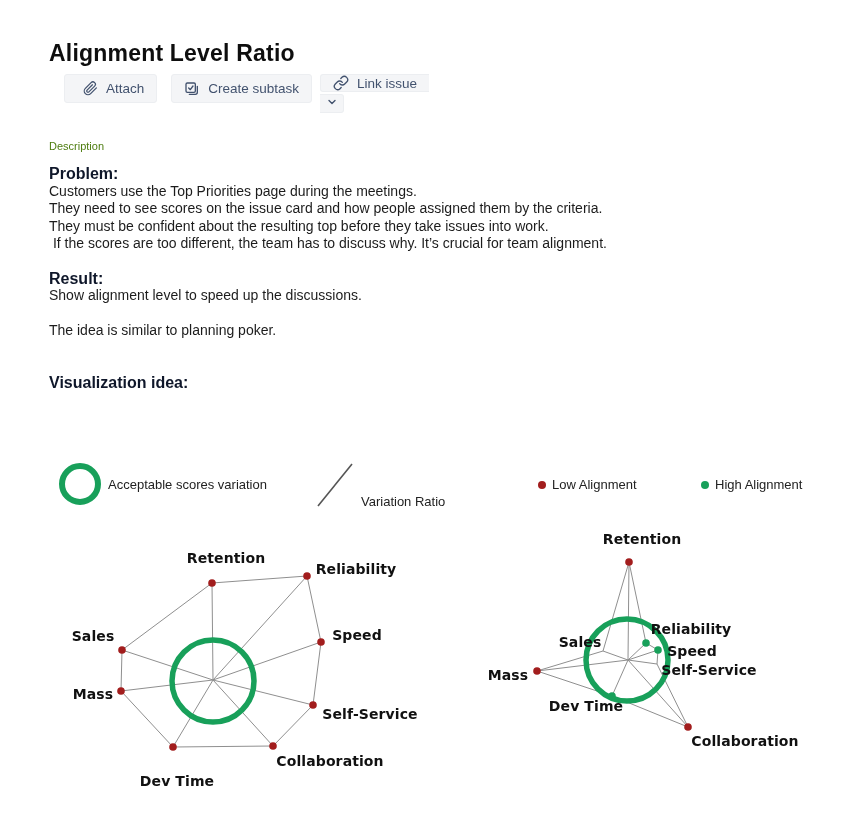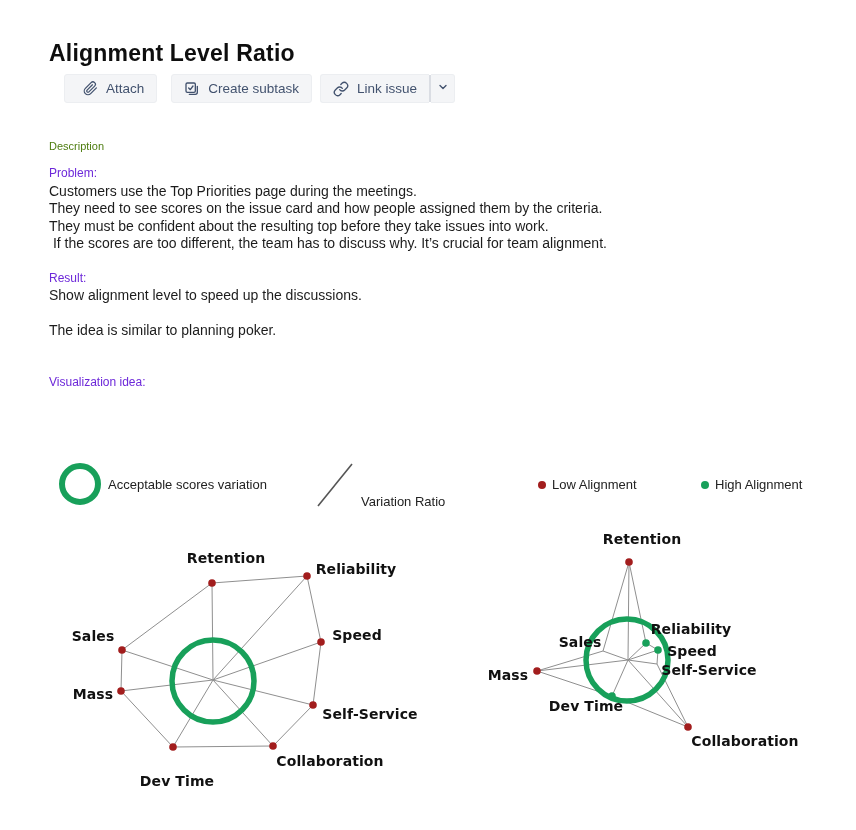--- a/index.html
+++ b/index.html
@@ -12,32 +12,32 @@
   .page-title{font-size:23px;line-height:26px;font-weight:700;color:#0e0e0e;letter-spacing:.2px;margin:0;}
   .toolbar{display:flex;align-items:center;margin-top:8px;height:29px;}
   .btn{
     display:flex;align-items:center;gap:8px;height:29px;padding:0 12px;
     background:#f4f5f7;border:1px solid #eceef1;border-radius:3px;
     color:#42526e;font-size:13.5px;cursor:pointer;box-sizing:border-box;white-space:nowrap;
   }
   .btn svg{display:block;}
   .btn-attach{margin-left:15px;padding-left:18px;}
   .btn-create{margin-left:14px;}
-  .split{display:flex;align-items:stretch;margin-left:8px;height:29px;}
+  .split{display:flex;align-items:stretch;margin-left:8px;height:29px;flex-direction:column;}
   .split .main{border-radius:3px 0 0 3px;border-right:none;}
   .split .divider{width:2px;background:#dadde3;margin:1px 0;}
   .split .chev{
     display:flex;align-items:center;justify-content:center;width:24px;height:29px;
     background:#f4f5f7;border:1px solid #eceef1;border-left:none;border-radius:0 3px 3px 0;
     cursor:pointer;box-sizing:border-box;
   }
   .desc-label{margin-top:37px;font-size:11px;color:#4d7c0f;}
   .desc-body{margin-top:13px;font-size:14px;line-height:17.5px;cursor:text;}
   .sec{margin:0;}
-  .sec-h{font-weight:400;font-size:12px;line-height:17.5px;color:#6d28d9;}
+  .sec-h{font-weight:700;font-size:16px;line-height:17.5px;color:#0f172a;}
   .sec-line{white-space:pre-wrap;line-height:17.5px;}
   .gap17{height:17px;}
   .gap35{height:35px;}
   
   .legend-item-label{position:absolute;font-size:13px;color:#222;line-height:16px;white-space:nowrap;}
   .ring-icon{position:absolute;left:59px;top:463px;width:42px;height:42px;border-radius:50%;box-sizing:border-box;}
   .slash-icon{position:absolute;left:314px;top:461px;}
   .dot-icon{position:absolute;width:8px;height:8px;border-radius:50%;}
   
   #chart-svg{position:absolute;left:0;top:0;}

